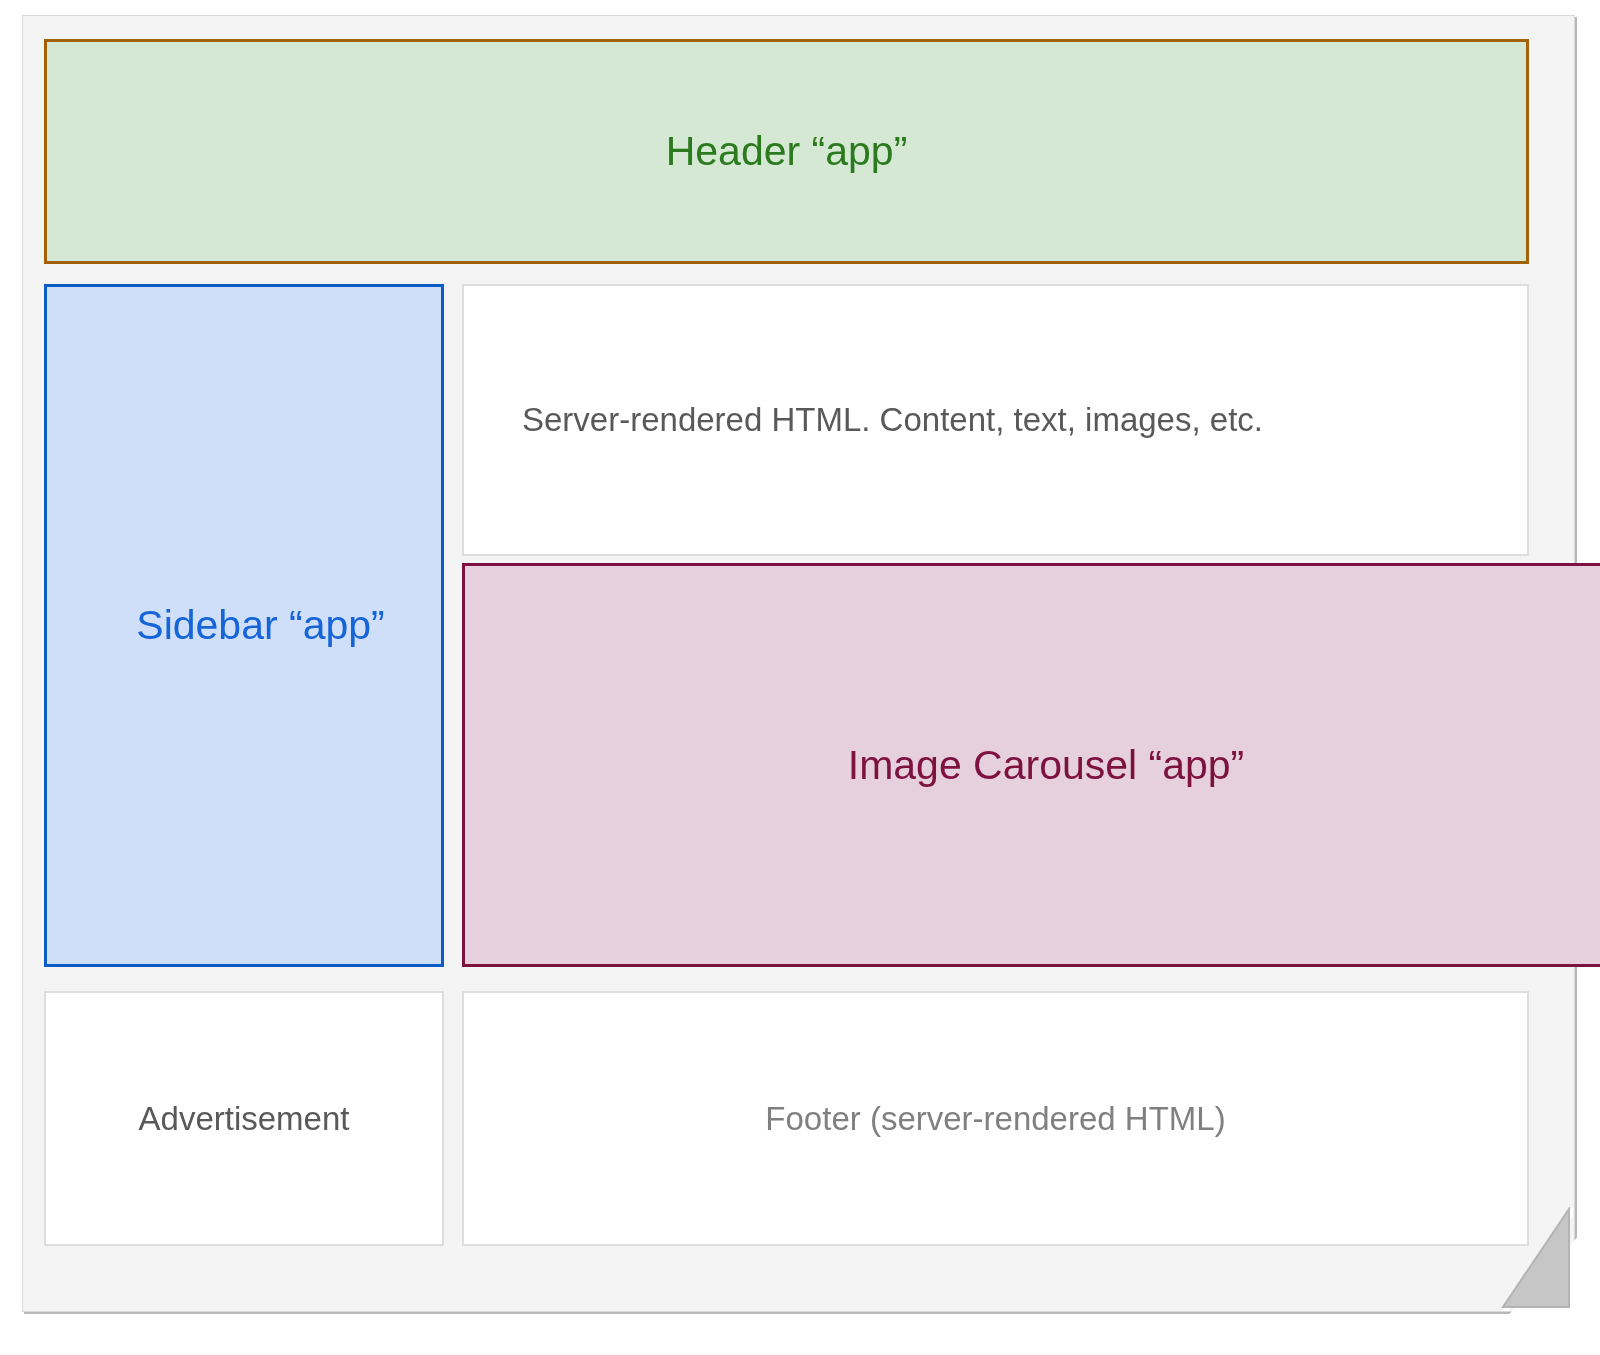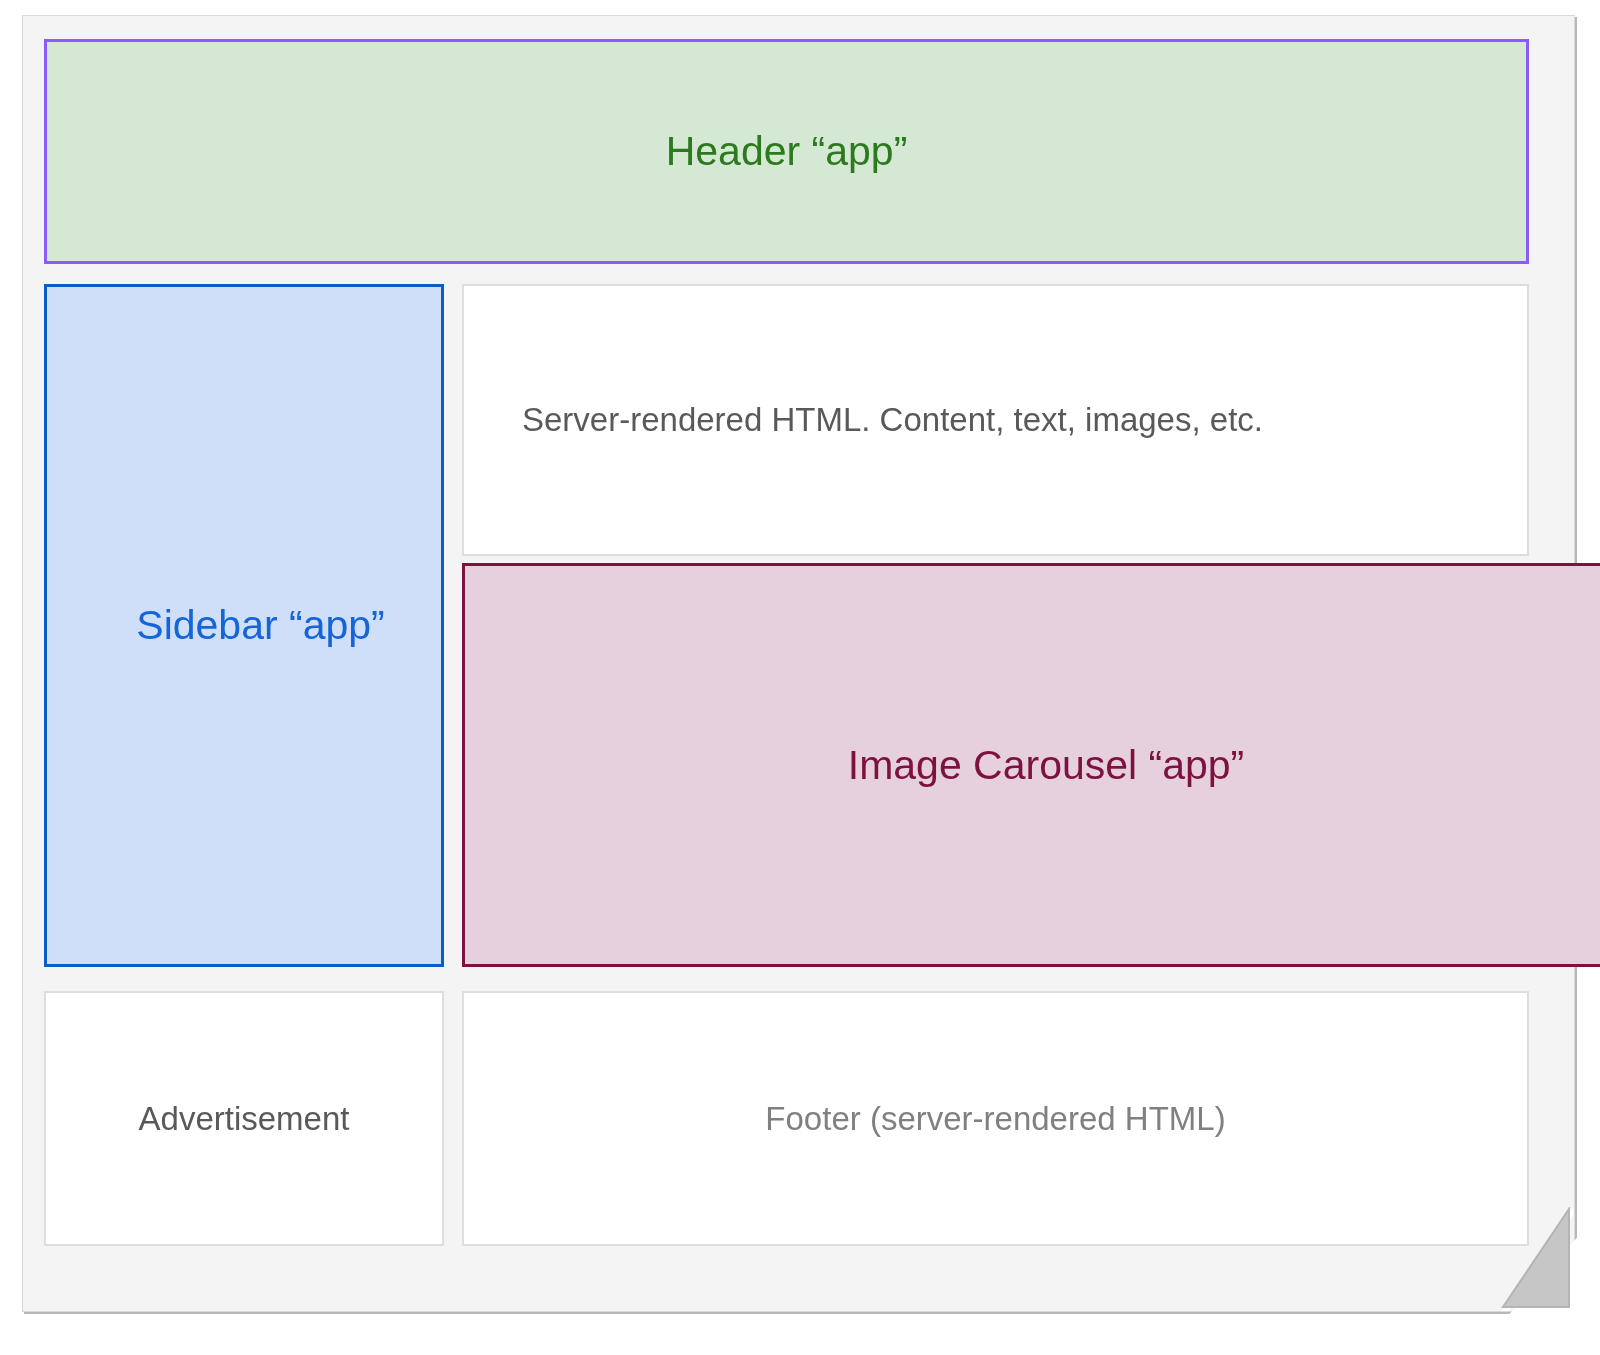--- a/index.html
+++ b/index.html
@@ -61,21 +61,21 @@
     justify-content: center;
     text-align: center;
   }
 
   .box-header {
     left: 21px;
     top: 23px;
     width: 1485px;
     height: 225px;
     background: #d5e8d4;
-    border: 3px solid #8b5cf6;
+    border: 3px solid #a16207;
     color: #2c7a1e;
     font-size: 41px;
   }
 
   .box-sidebar {
     left: 21px;
     top: 268px;
     width: 400px;
     height: 683px;
     background: #cfdffa;

